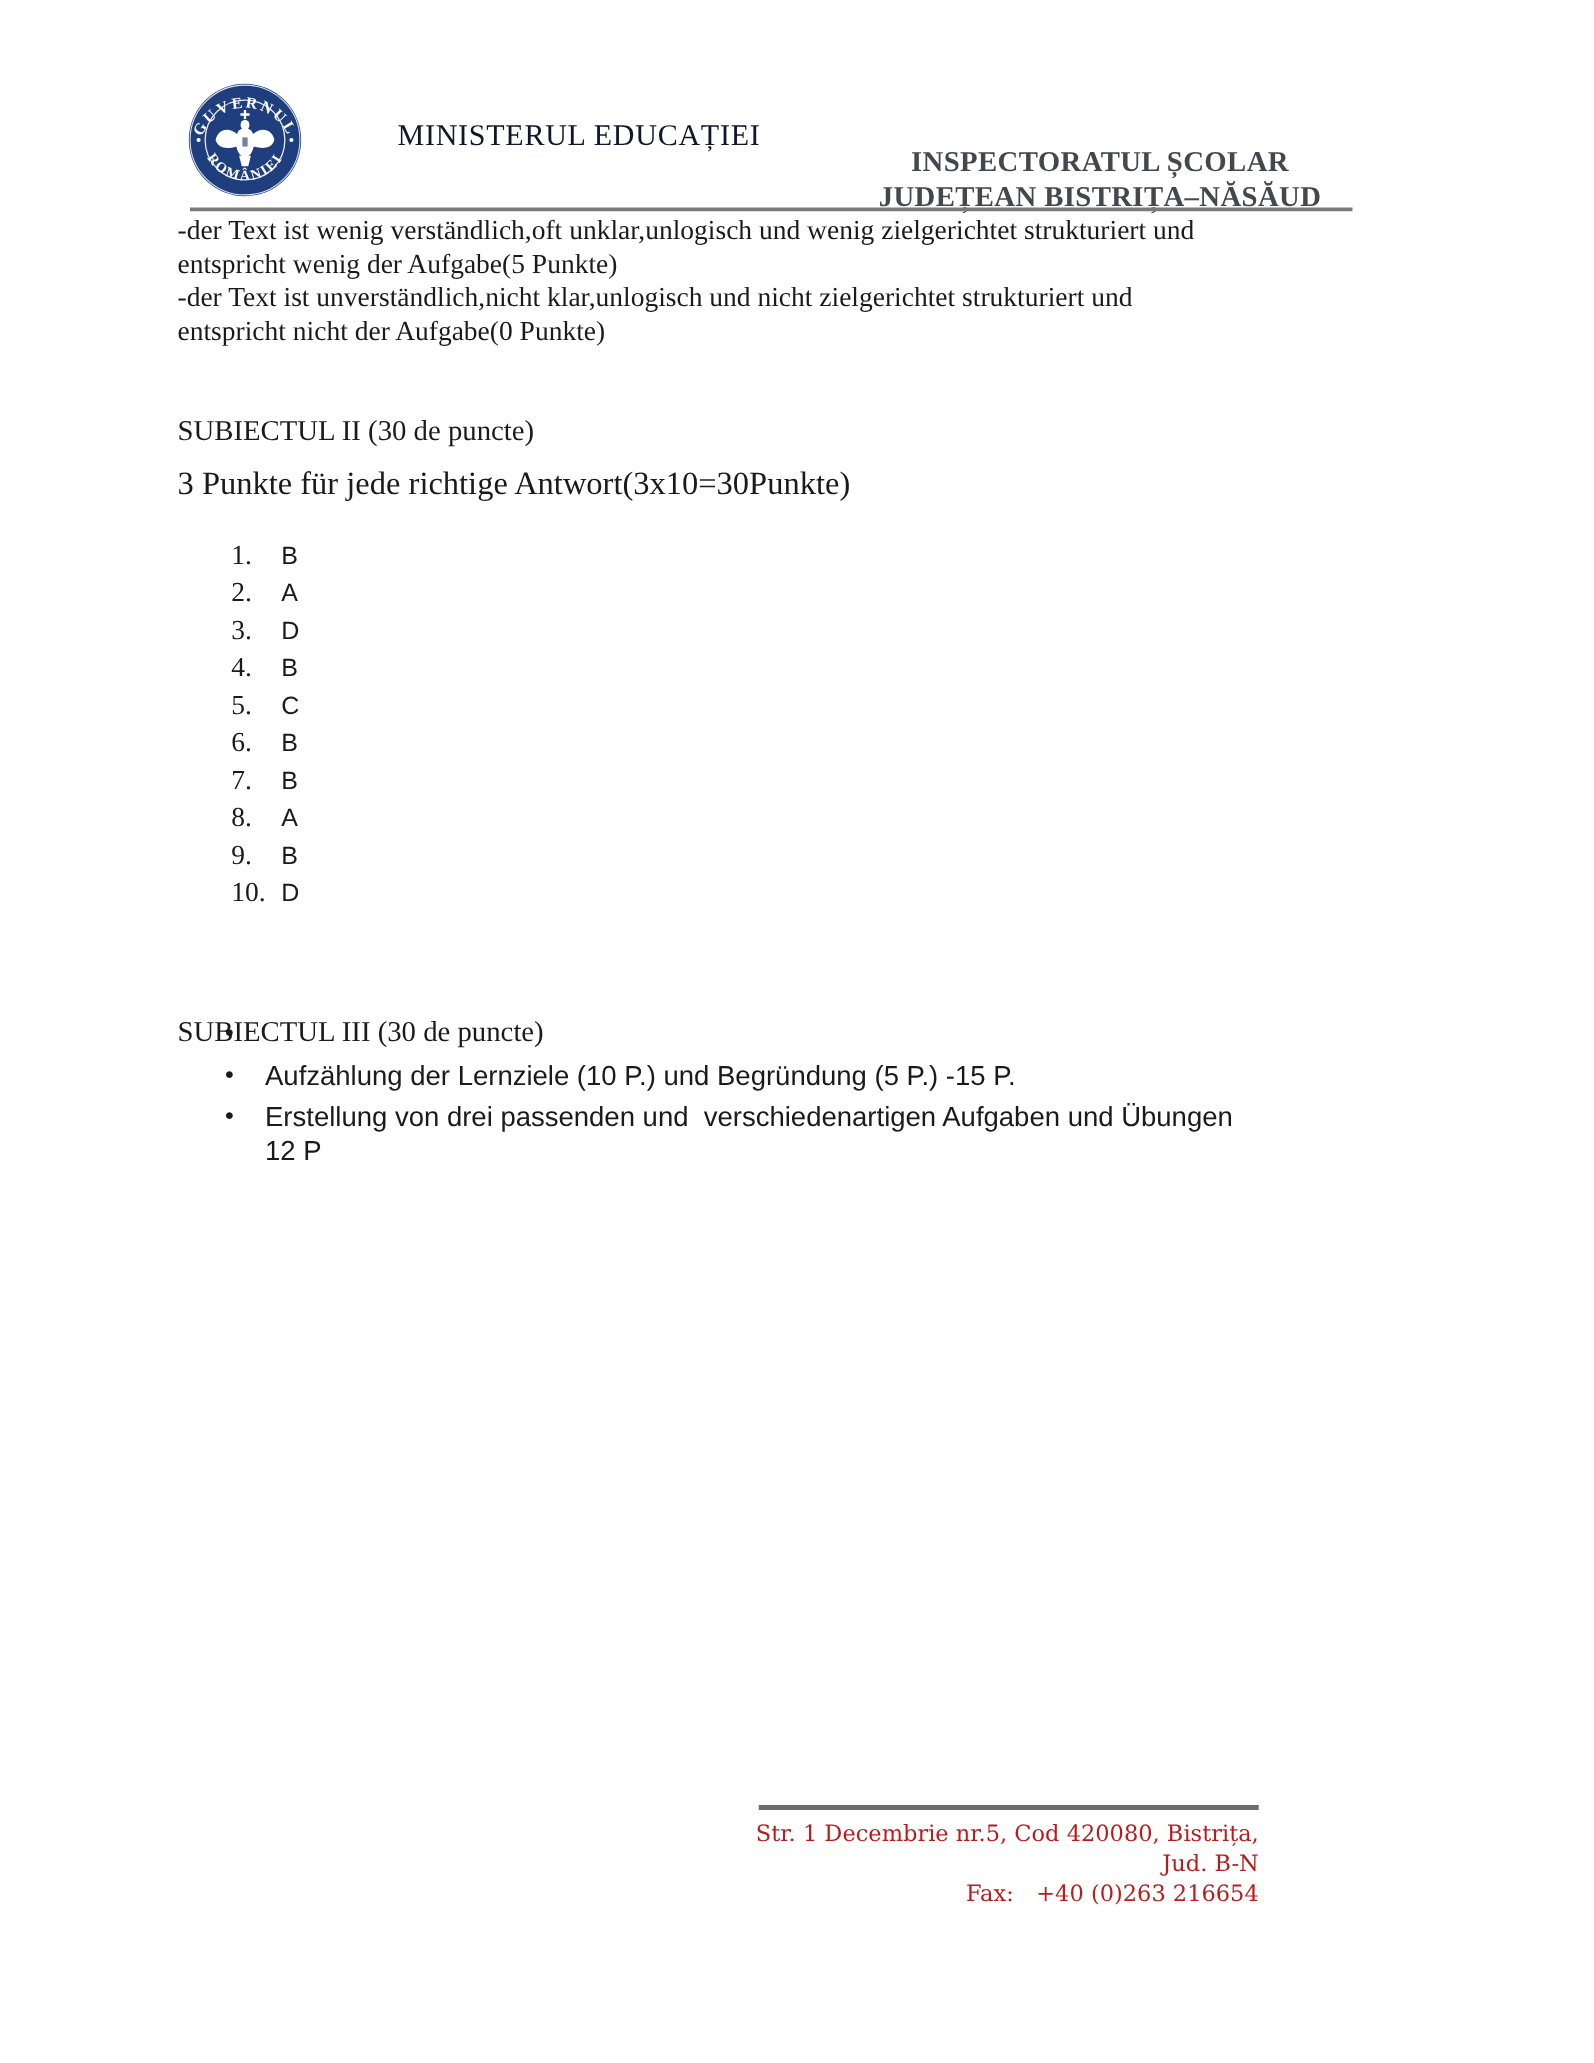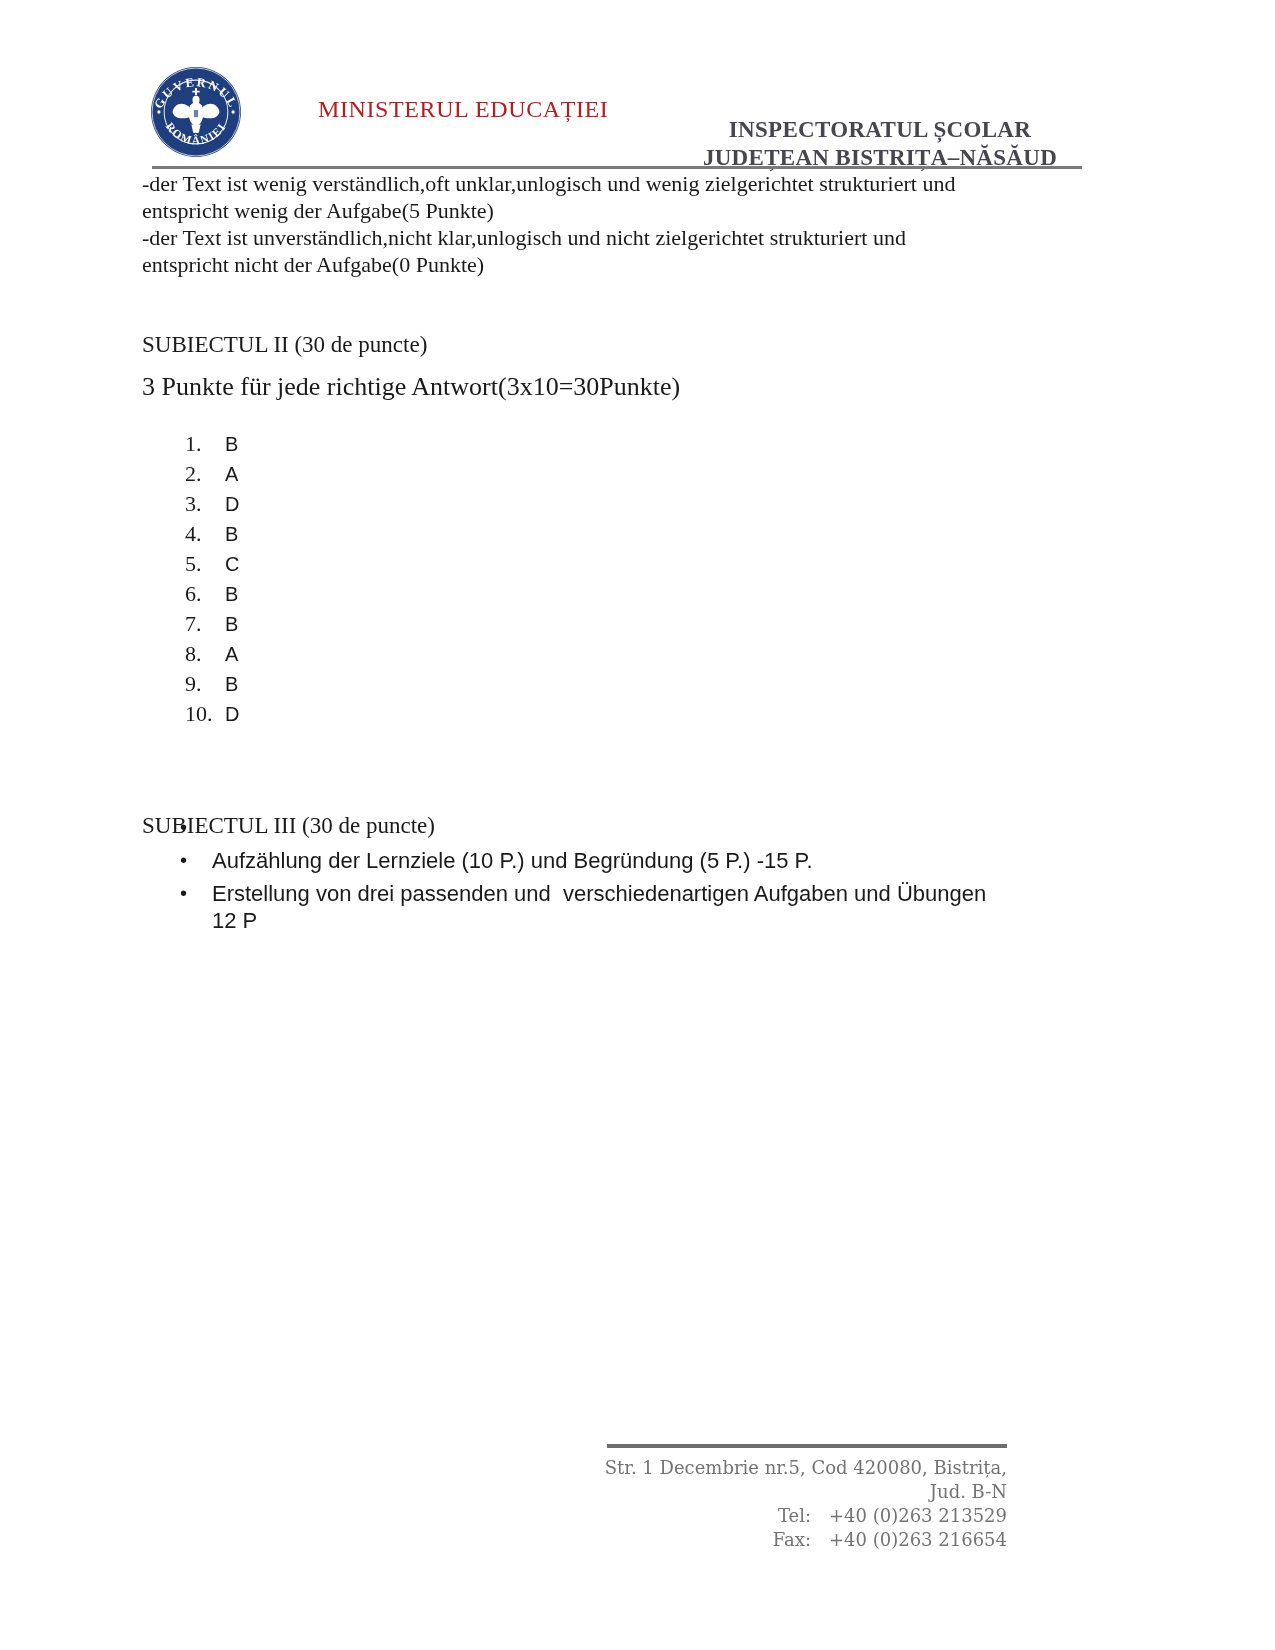--- a/index.html
+++ b/index.html
@@ -155,21 +155,21 @@
         <ellipse cx="44" cy="32.5" rx="3.4" ry="4"></ellipse>
         <path d="M44,35 C49,35 51,39 51,45 C51,52 48,57 44,57 C40,57 37,52 37,45 C37,39 39,35 44,35 Z"></path>
         <path d="M38.5,40 C31,33 23,36.5 21.5,44 C24,52 33,50.5 38.8,48.5 Z"></path>
         <path d="M49.5,40 C57,33 65,36.5 66.5,44 C64,52 55,50.5 49.2,48.5 Z"></path>
         <path d="M39.5,56 L48.5,56 L46.5,64 L41.5,64 Z"></path>
       </g>
       <rect x="42" y="42" width="4" height="7" fill="#1e3e7d" opacity="0.65"></rect>
     </svg>
   </div>
 
-  <div class="ministry" style="color: #b91c1c;">MINISTERUL EDUCAȚIEI</div>
+  <div class="ministry" style="color: #0f172a;">MINISTERUL EDUCAȚIEI</div>
 
   <div class="inspectorate" style="color: rgb(69, 70, 78);">
     <div>INSPECTORATUL ȘCOLAR</div>
     <div>JUDEȚEAN BISTRIȚA–NĂSĂUD</div>
   </div>
 
   <div class="header-rule" style="background: rgb(122, 122, 122);"></div>
 
   <div class="criteria"><div>-der Text ist wenig verständlich,oft unklar,unlogisch und wenig zielgerichtet strukturiert und</div><div>entspricht wenig der Aufgabe(5 Punkte)</div><div>-der Text ist unverständlich,nicht klar,unlogisch und nicht zielgerichtet strukturiert und</div><div>entspricht nicht der Aufgabe(0 Punkte)</div></div>
 
@@ -236,25 +236,21 @@
         <span class="bullet-dot">•</span>
         <div class="bullet-lines">
           <div>Erstellung von drei passenden und  verschiedenartigen Aufgaben und Übungen</div>
           <div>12 P</div>
         </div>
       </div>
     </div>
 
   <div class="footer-rule" style="background: rgb(109, 109, 109);"></div>
 
-  <div class="footer-block" style="color: #737373;">
+  <div class="footer-block" style="color: #b91c1c;">
     <div>Str. 1 Decembrie nr.5, Cod 420080, Bistrița, Jud. B-N</div>
-    <div class="footer-row">
-      <span class="footer-label">Tel:</span>
-      <span class="footer-value">+40 (0)263 213529</span>
-    </div>
     <div class="footer-row">
       <span class="footer-label">Fax:</span>
       <span class="footer-value">+40 (0)263 216654</span>
     </div>
   </div>
 
 </div>
 
 </body></html>

